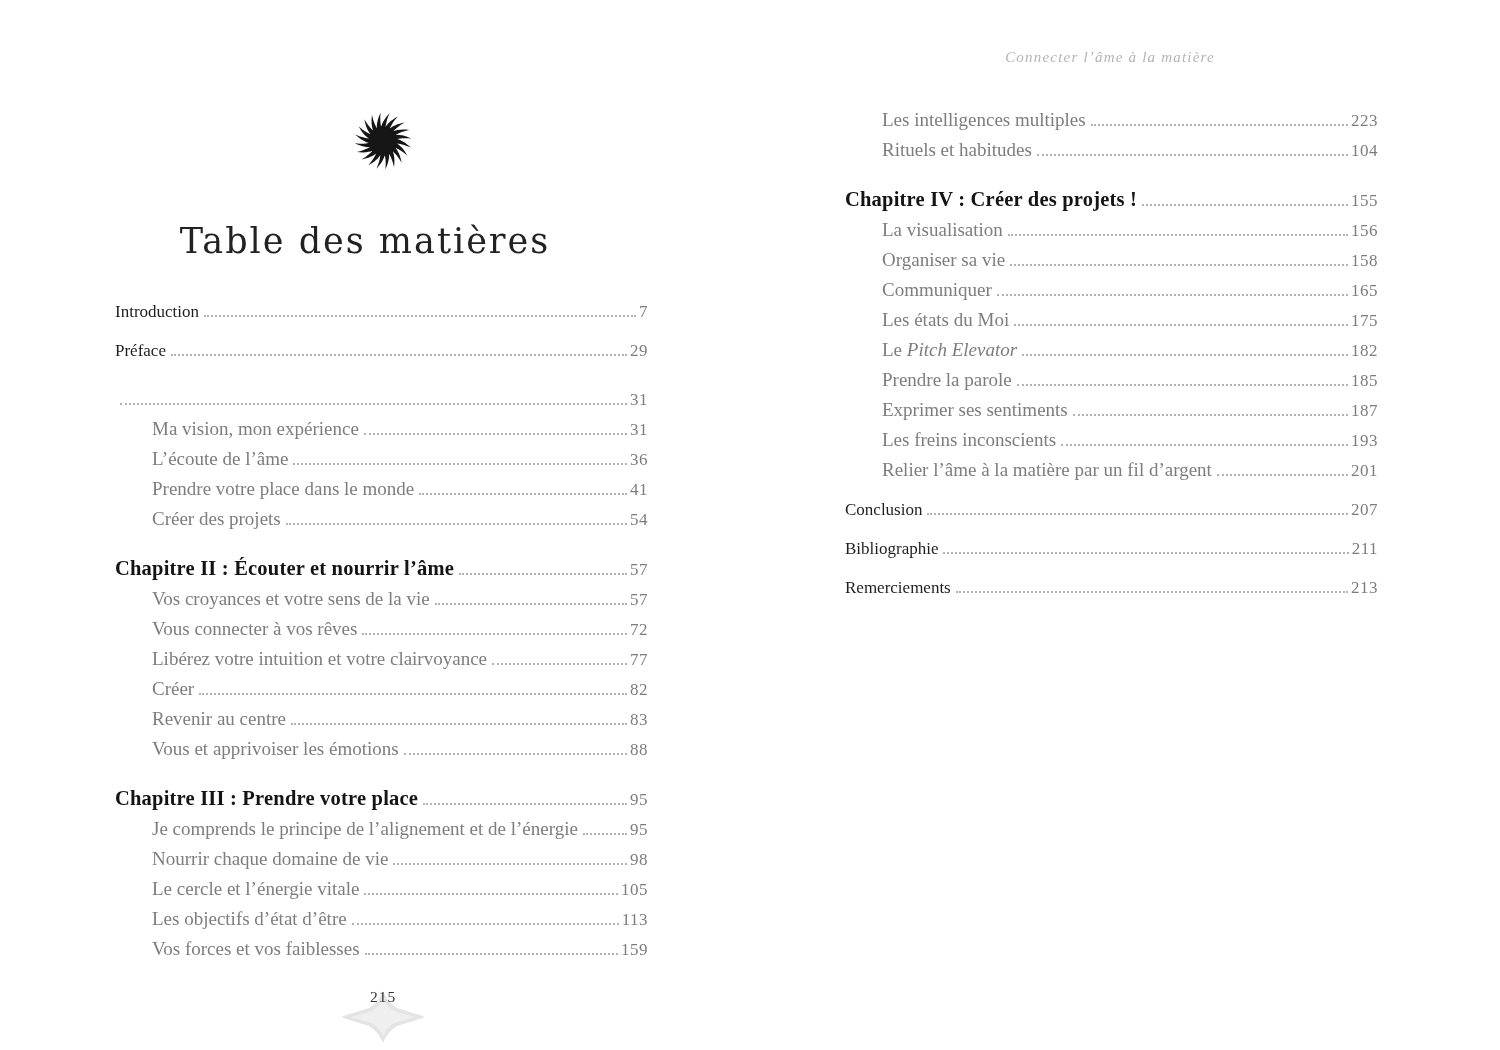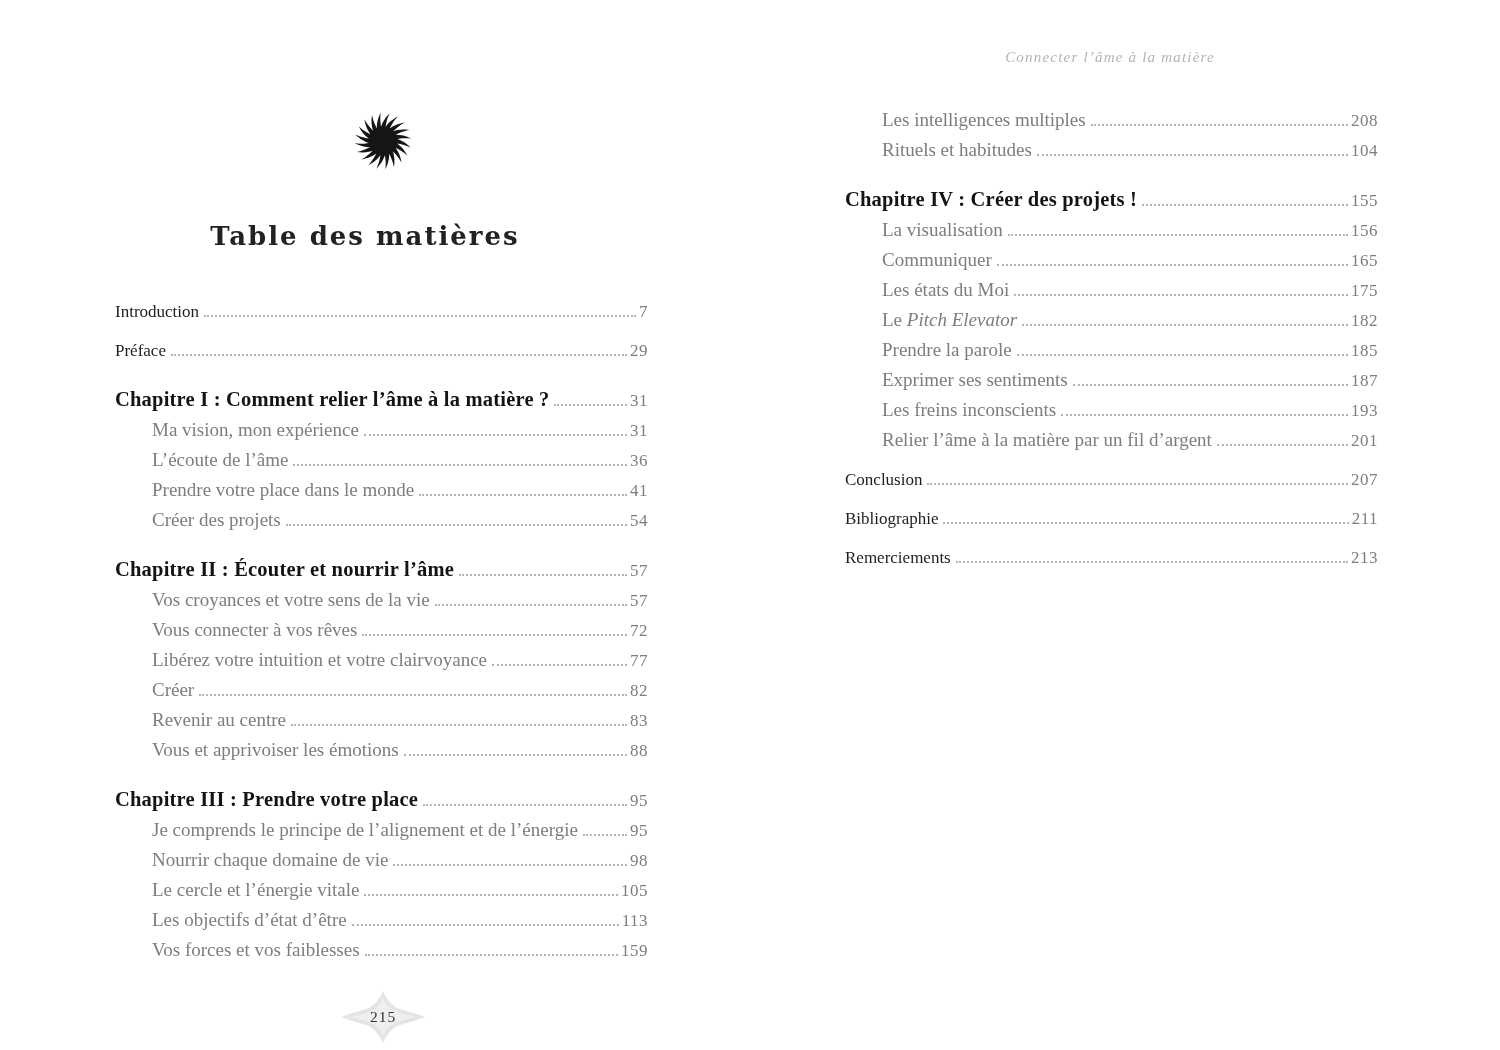--- a/index.html
+++ b/index.html
@@ -23,22 +23,22 @@
   .page{position:absolute;top:16px;height:1050px;}
   .page.left{left:0;width:750px;}
   .page.right{left:750px;width:750px;}
 
   .sun-wrap{position:absolute;left:349px;top:91px;width:68px;height:68px;}
 
   .toc-title{
     position:absolute;left:80px;top:205px;width:570px;
     text-align:center;
     font-family:"DejaVu Serif","Liberation Serif",serif;
-    font-weight:700;
-    font-size:26px;
+    font-weight:400;
+    font-size:35px;
     letter-spacing:2px;
     color:#222;
   }
 
   .running-title{
     position:absolute;left:95px;top:33px;width:530px;
     text-align:center;
     font-style:italic;
     font-size:15px;
     letter-spacing:1.2px;
@@ -75,21 +75,21 @@
   }
   .pg{
     white-space:nowrap;
     font-size:17px;
     color:var(--muted);
     letter-spacing:.5px;
   }
 
   .folio{
     position:absolute;left:337px;top:972px;width:92px;height:58px;
-    display:flex;align-items:center;justify-content:center;
+    display:flex;align-items:flex-start;justify-content:center;
   }
   .folio svg{position:absolute;inset:0;}
   .folio .num{
     position:relative;
     font-size:15.5px;
     color:#333;
     letter-spacing:1px;
   }
 </style>
 </head>
@@ -133,21 +133,20 @@
         <span class="label">Introduction</span>
         <span class="dots"></span>
         <span class="pg">7</span>
       </div>
       <div class="toc-row section">
         <span class="label">Préface</span>
         <span class="dots"></span>
         <span class="pg">29</span>
       </div>
       <div class="toc-row chapter">
-        <span class="label">Chapitre I : Comment relier l’âme à la matière ?</span>
         <span class="dots"></span>
         <span class="pg">31</span>
       </div>
       <div class="toc-row sub">
         <span class="label">Ma vision, mon expérience</span>
         <span class="dots"></span>
         <span class="pg">31</span>
       </div>
       <div class="toc-row sub">
         <span class="label">L’écoute de l’âme</span>
@@ -242,38 +241,43 @@
 </div>
 
 <div class="page right">
 
   <div class="running-title">Connecter l’âme à la matière</div>
 
   <div class="toc-list" id="right-list">
       <div class="toc-row sub">
         <span class="label">Les intelligences multiples</span>
         <span class="dots"></span>
-        <span class="pg">208</span>
+        <span class="pg">223</span>
       </div>
       <div class="toc-row sub">
         <span class="label">Rituels et habitudes</span>
         <span class="dots"></span>
         <span class="pg">104</span>
       </div>
       <div class="toc-row chapter">
         <span class="label">Chapitre IV : Créer des projets !</span>
         <span class="dots"></span>
         <span class="pg">155</span>
       </div>
       <div class="toc-row sub">
         <span class="label">La visualisation</span>
         <span class="dots"></span>
         <span class="pg">156</span>
       </div>
       <div class="toc-row sub">
+        <span class="label">Organiser sa vie</span>
+        <span class="dots"></span>
+        <span class="pg">158</span>
+      </div>
+      <div class="toc-row sub">
         <span class="label">Communiquer</span>
         <span class="dots"></span>
         <span class="pg">165</span>
       </div>
       <div class="toc-row sub">
         <span class="label">Les états du Moi</span>
         <span class="dots"></span>
         <span class="pg">175</span>
       </div>
       <div class="toc-row sub">

